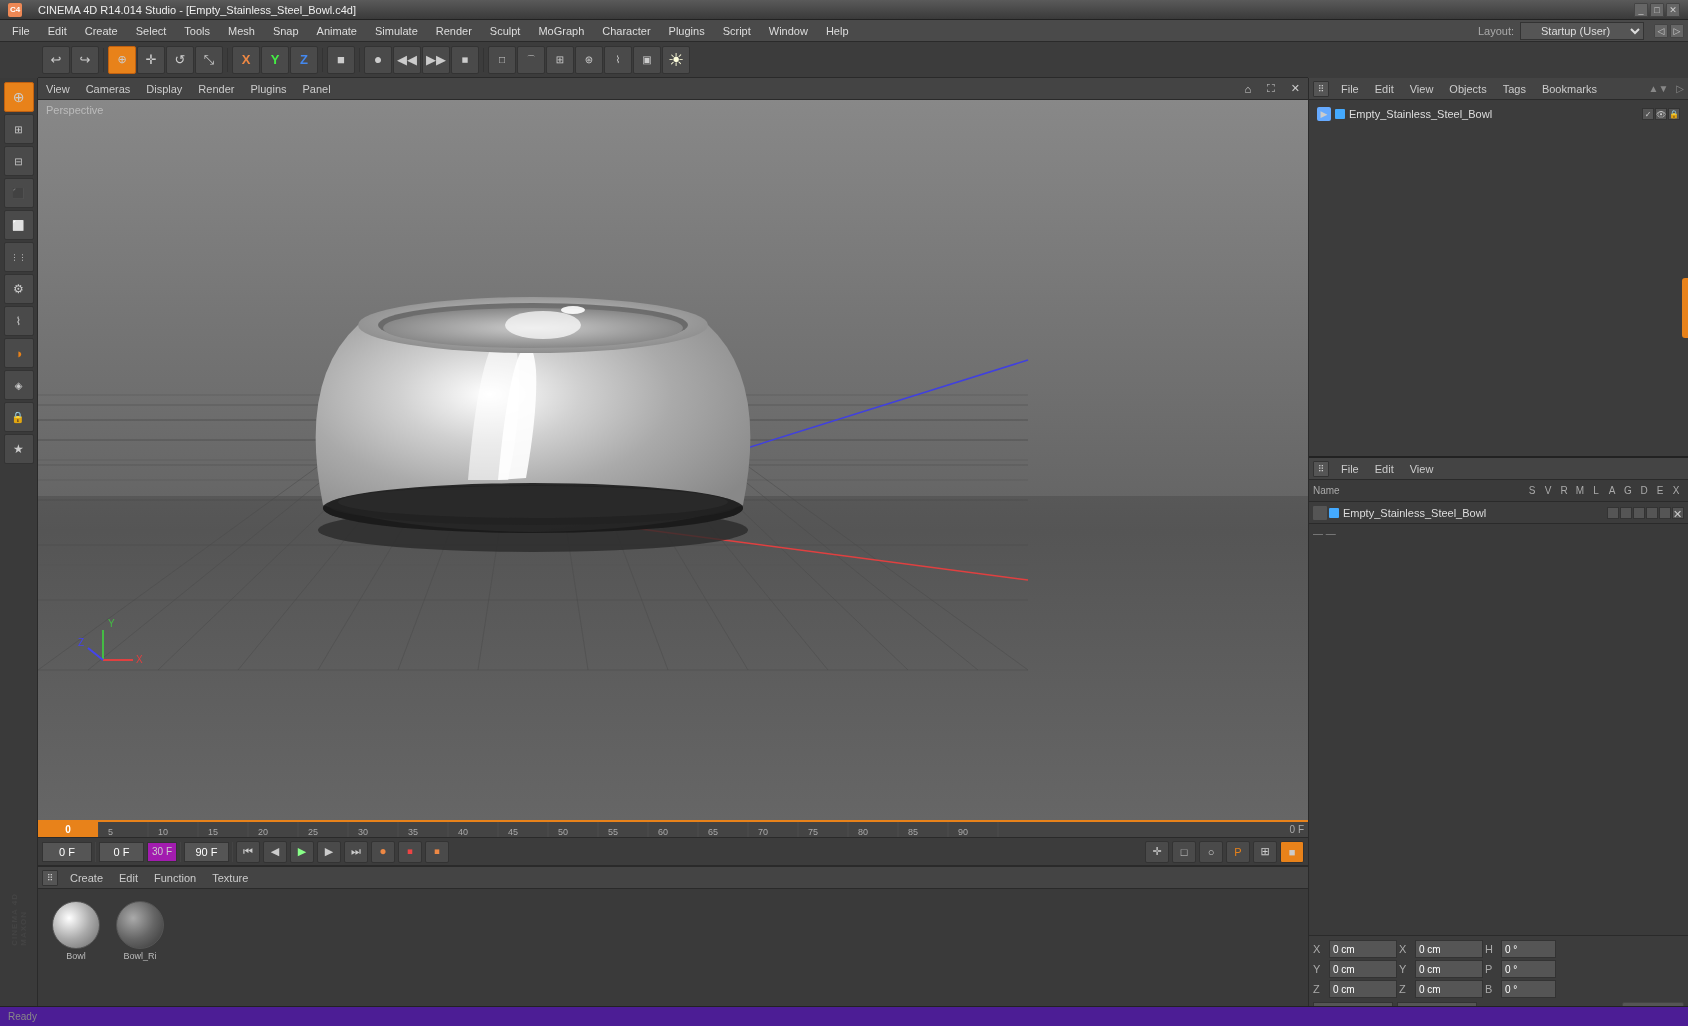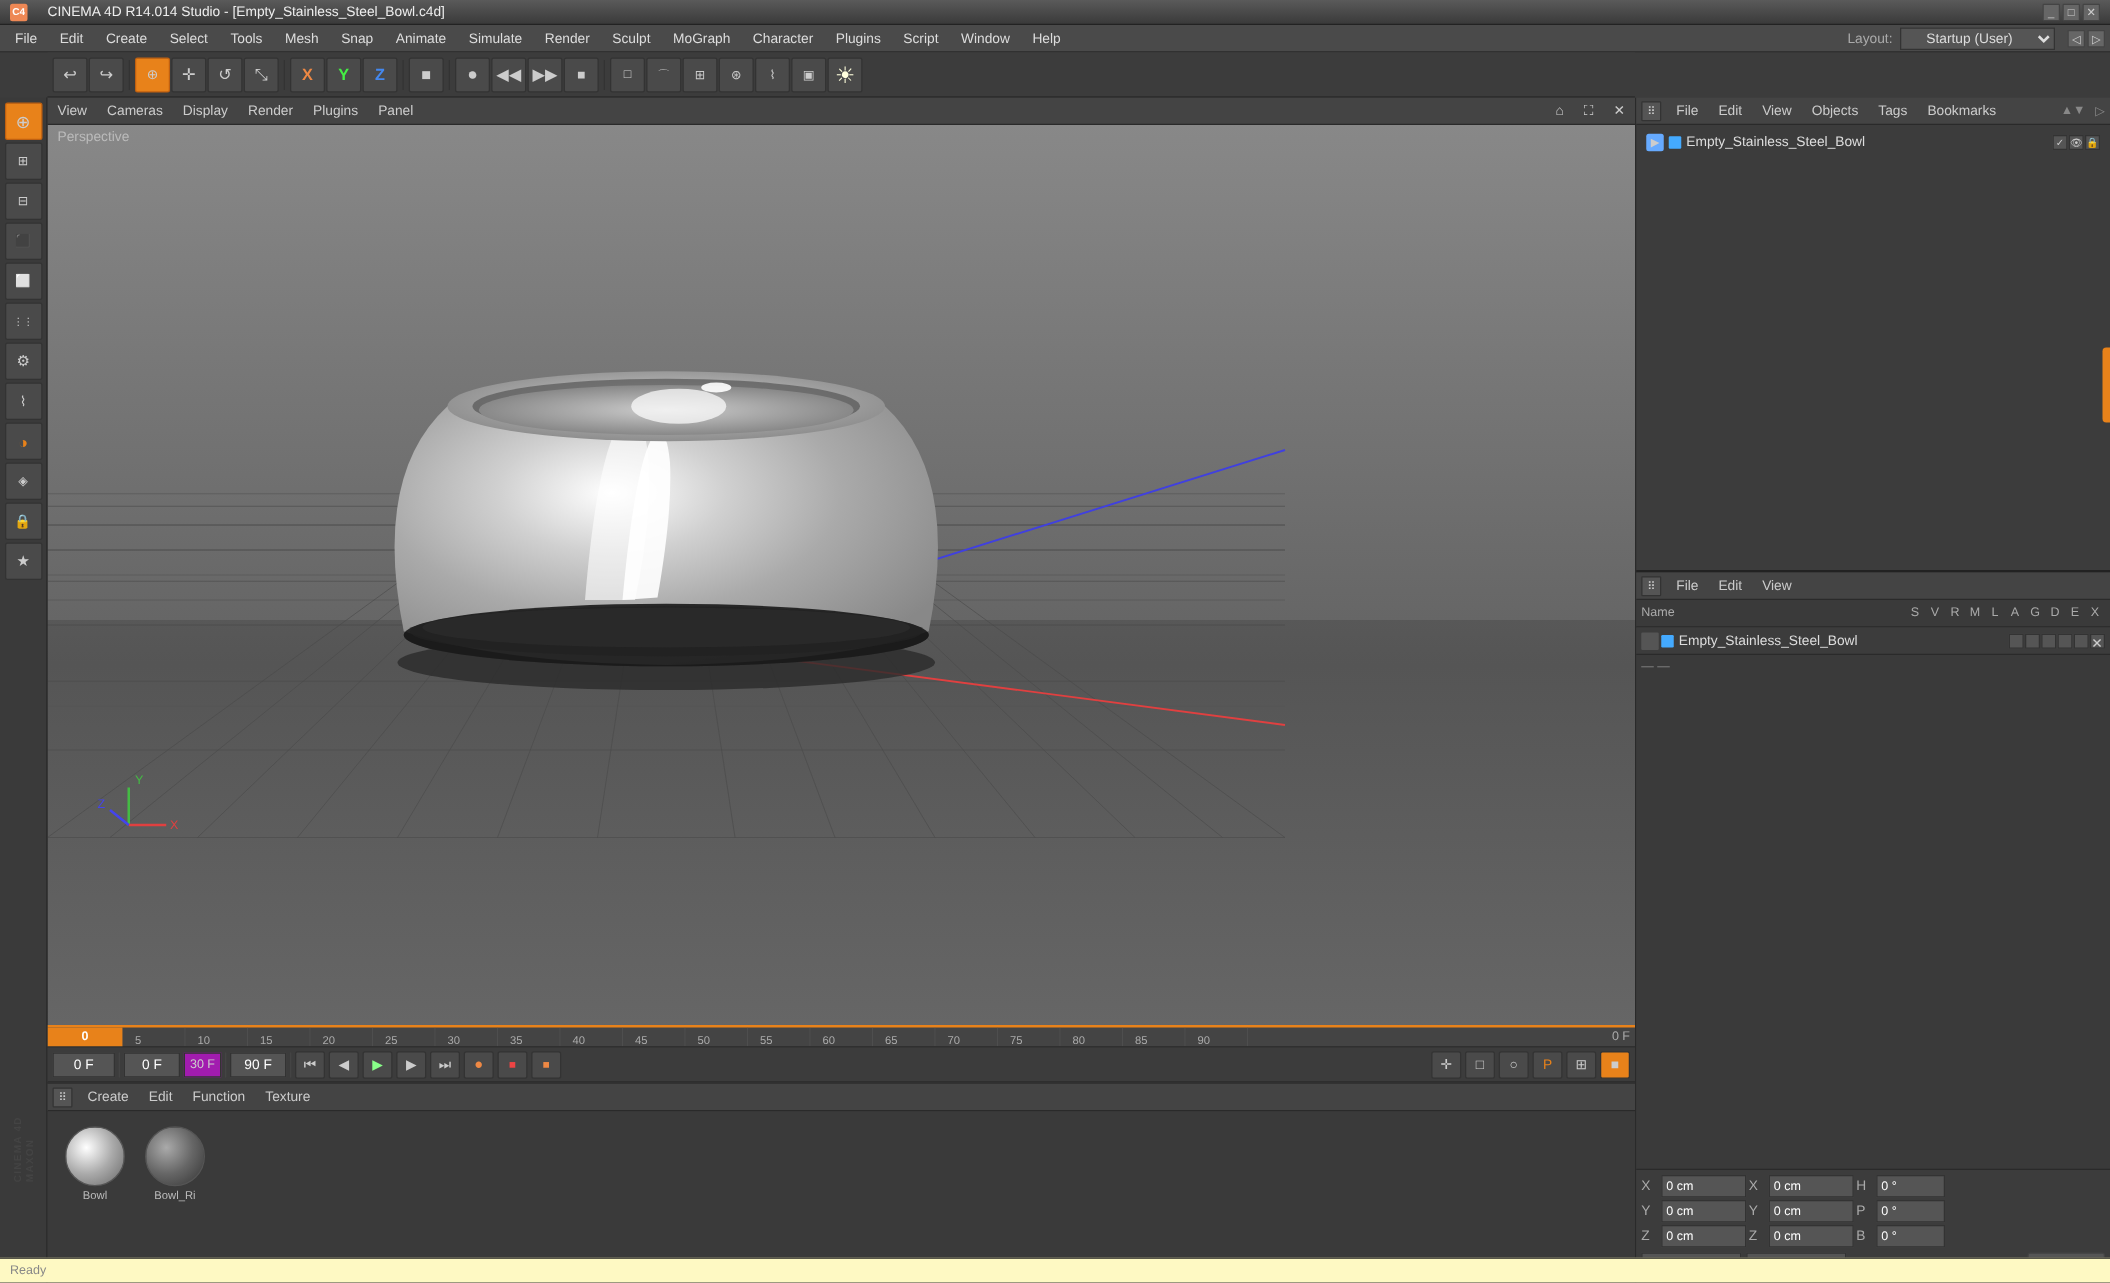--- a/index.html
+++ b/index.html
@@ -707,15 +707,15 @@
           </div>
         </div>
       </div>
 
       <div id="right-edge-indicator"></div>
     </div>
 
   </div>
 </div>
 
-<div style="position:absolute;bottom:0;left:0;width:100%;height:20px;background:#fef9c3;border-top:1px solid #222;display:flex;align-items:center;padding:0 8px;font-size:10px;color:#888;">
+<div style="position:absolute;bottom:0;left:0;width:100%;height:20px;background:#4c1d95;border-top:1px solid #222;display:flex;align-items:center;padding:0 8px;font-size:10px;color:#888;">
   <span>Ready</span>
 </div>
 
 </body></html>

